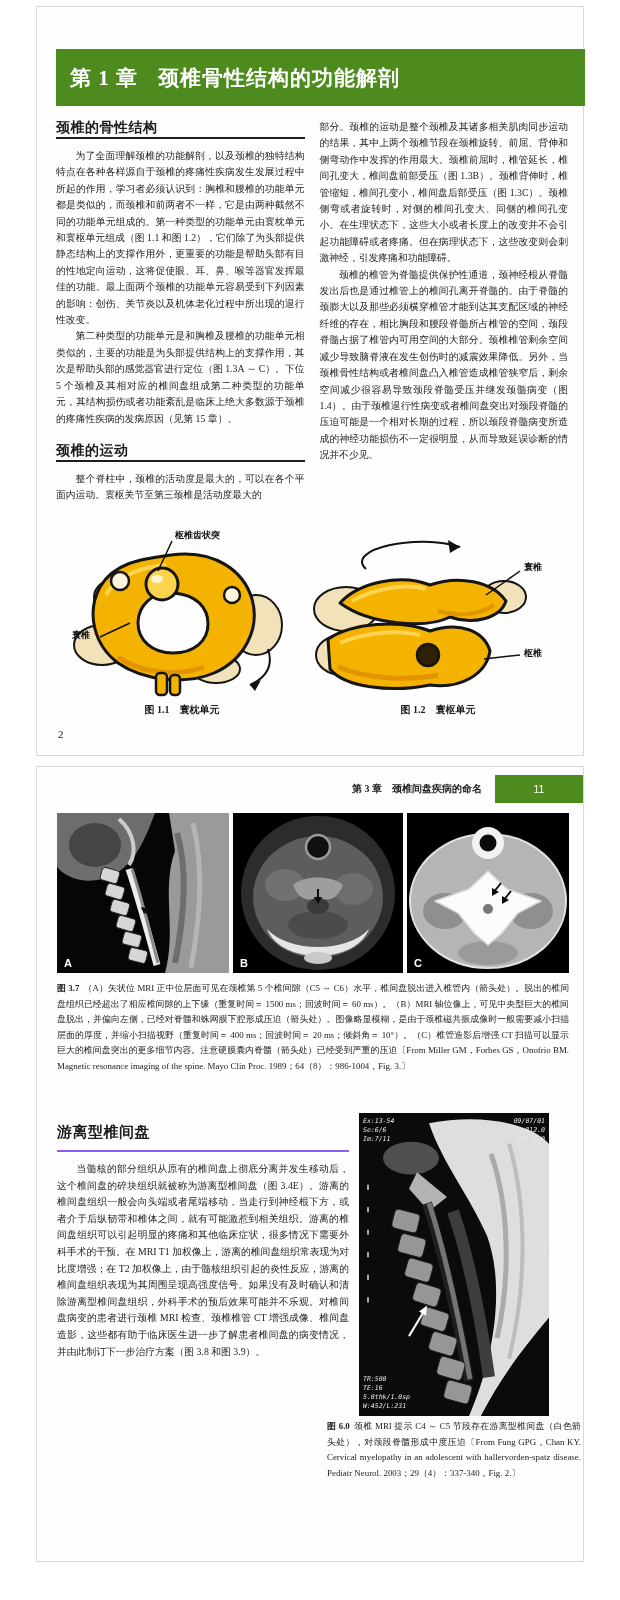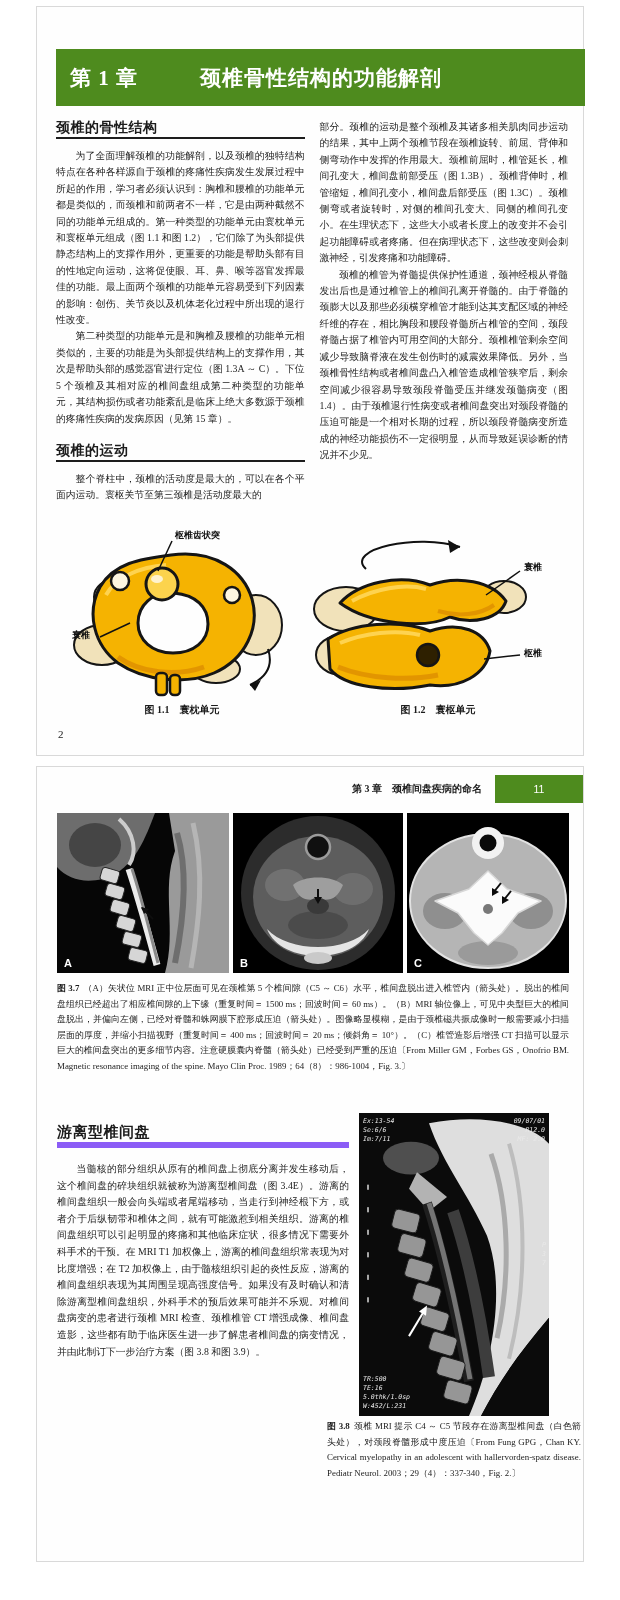--- a/index.html
+++ b/index.html
@@ -6,21 +6,21 @@
   html,body { width:620px; height:1600px; background:#ffffff; }
   body { position:relative; font-family:"Liberation Serif", serif; color:#1c1c1c; }
 
   .page { position:absolute; left:36px; width:548px; background:#fefefe; border:1px solid #d9d9d9; }
   .page1 { top:6px; height:750px; }
   .page2 { top:766px; height:796px; }
 
   
   .banner { position:absolute; left:19px; top:42px; width:529px; height:57px;
             background:#4e8b1e; color:#ffffff; display:flex; align-items:center;
-            padding-left:14px; font-weight:bold; font-size:21px; letter-spacing:1px;gap:42px; }
+            padding-left:14px; font-weight:bold; font-size:21px; letter-spacing:1px; }
   .banner .ch-no { margin-right:20px; }
 
   .cols { position:absolute; left:19px; top:112px; width:512px; display:flex; gap:15px; }
   .col { width:249px; }
 
   .sec-h { font-family:"Liberation Sans", sans-serif; font-weight:700; font-size:14px;
            border-bottom:2px solid #1d1d1d; margin-bottom:9px; letter-spacing:.5px; }
   .sec-h.mt { margin-top:15px; }
 
   .body-p { font-size:9.8px; line-height:16.4px; text-align:justify; }
@@ -49,21 +49,21 @@
   .p-a { width:172px; } .p-b { width:170px; } .p-c { width:162px; }
   .plabel { position:absolute; left:7px; bottom:4px; color:#fff;
             font-family:"Liberation Sans", sans-serif; font-weight:bold; font-size:11px; }
 
   .cap { font-size:8.9px; line-height:15.6px; text-align:justify; }
   .cap b { margin-right:4px; }
   .cap37 { position:absolute; left:20px; top:214px; width:512px; }
 
   .sec2-h { position:absolute; left:20px; top:356px; width:292px;
             font-family:"Liberation Sans", sans-serif; font-weight:700; font-size:15px;
-            padding-bottom:0; border-bottom:6px solid #8b5cf6; letter-spacing:.5px; }
+            padding-bottom:8px; border-bottom:2px solid #8b5cf6; letter-spacing:.5px; }
   .sec2-p { position:absolute; left:20px; top:394px; width:292px;
             font-size:9.8px; line-height:16.6px; text-align:justify; text-indent:2em; }
 
   .fig38 { position:absolute; left:322px; top:346px; width:190px; height:303px; background:#8b5cf6;font-style:italic; }
   .fig38 svg { display:block; width:100%; height:100%; }
   .ov { position:absolute; color:#e9e9e9; font-family:"DejaVu Sans Mono", monospace;
         font-size:6.5px; line-height:9px; }
   .ov-tl { left:4px; top:4px; }
   .ov-tr { right:4px; top:4px; text-align:right; }
   .ov-bl { left:4px; bottom:5px; }
@@ -298,15 +298,15 @@
       <span>TE:16</span>
       <span>5.0thk/1.0sp</span>
       <span>W:452/L:231</span>
     </div>
     <div class="ov ov-r">P
 3
 7</div>
   </div>
 
   <p class="cap cap38">
-    <b>图 3.8</b><span>颈椎 MRI 提示 C4 ～ C5 节段存在游离型椎间盘（白色箭头处），对颈段脊髓形成中度压迫〔From Fung GPG，Chan KY. Cervical myelopathy in an adolescent with hallervorden-spatz disease. Pediatr Neurol. 2003；29（4）：337-340，Fig. 2.〕</span>
+    <b>图 6.0</b><span>颈椎 MRI 提示 C4 ～ C5 节段存在游离型椎间盘（白色箭头处），对颈段脊髓形成中度压迫〔From Fung GPG，Chan KY. Cervical myelopathy in an adolescent with hallervorden-spatz disease. Pediatr Neurol. 2003；29（4）：337-340，Fig. 2.〕</span>
   </p>
 </div>
 
 </body></html>

